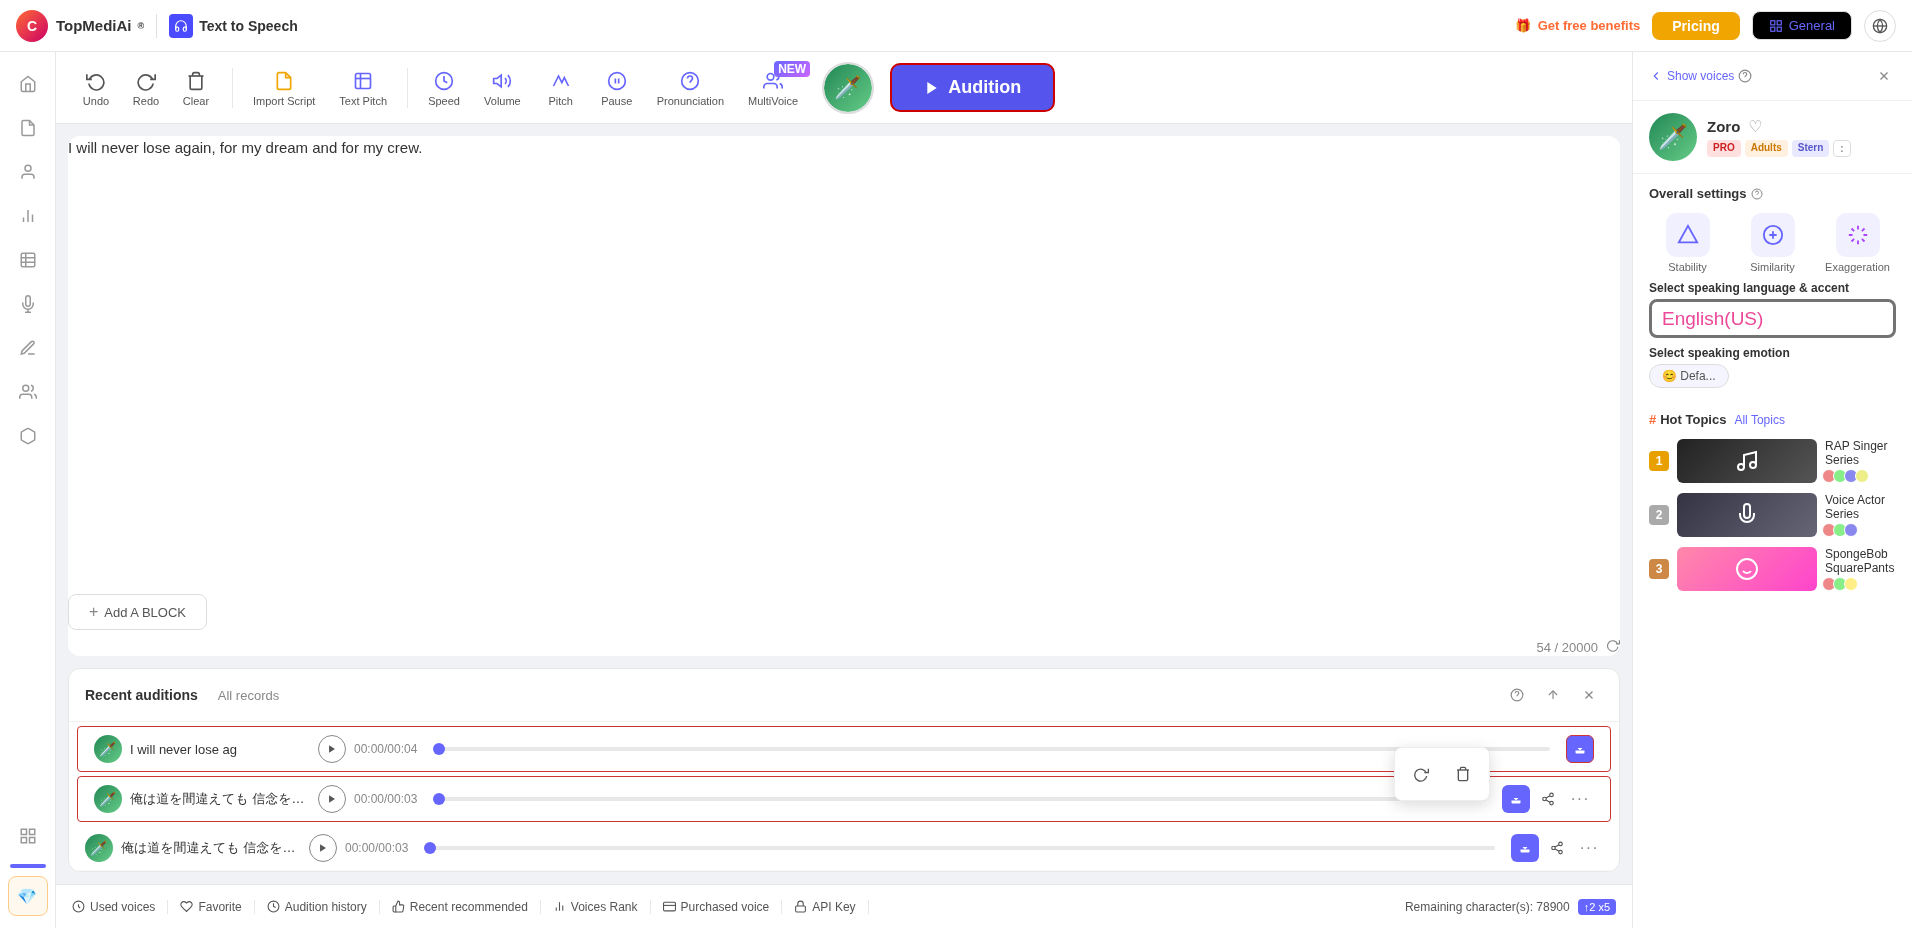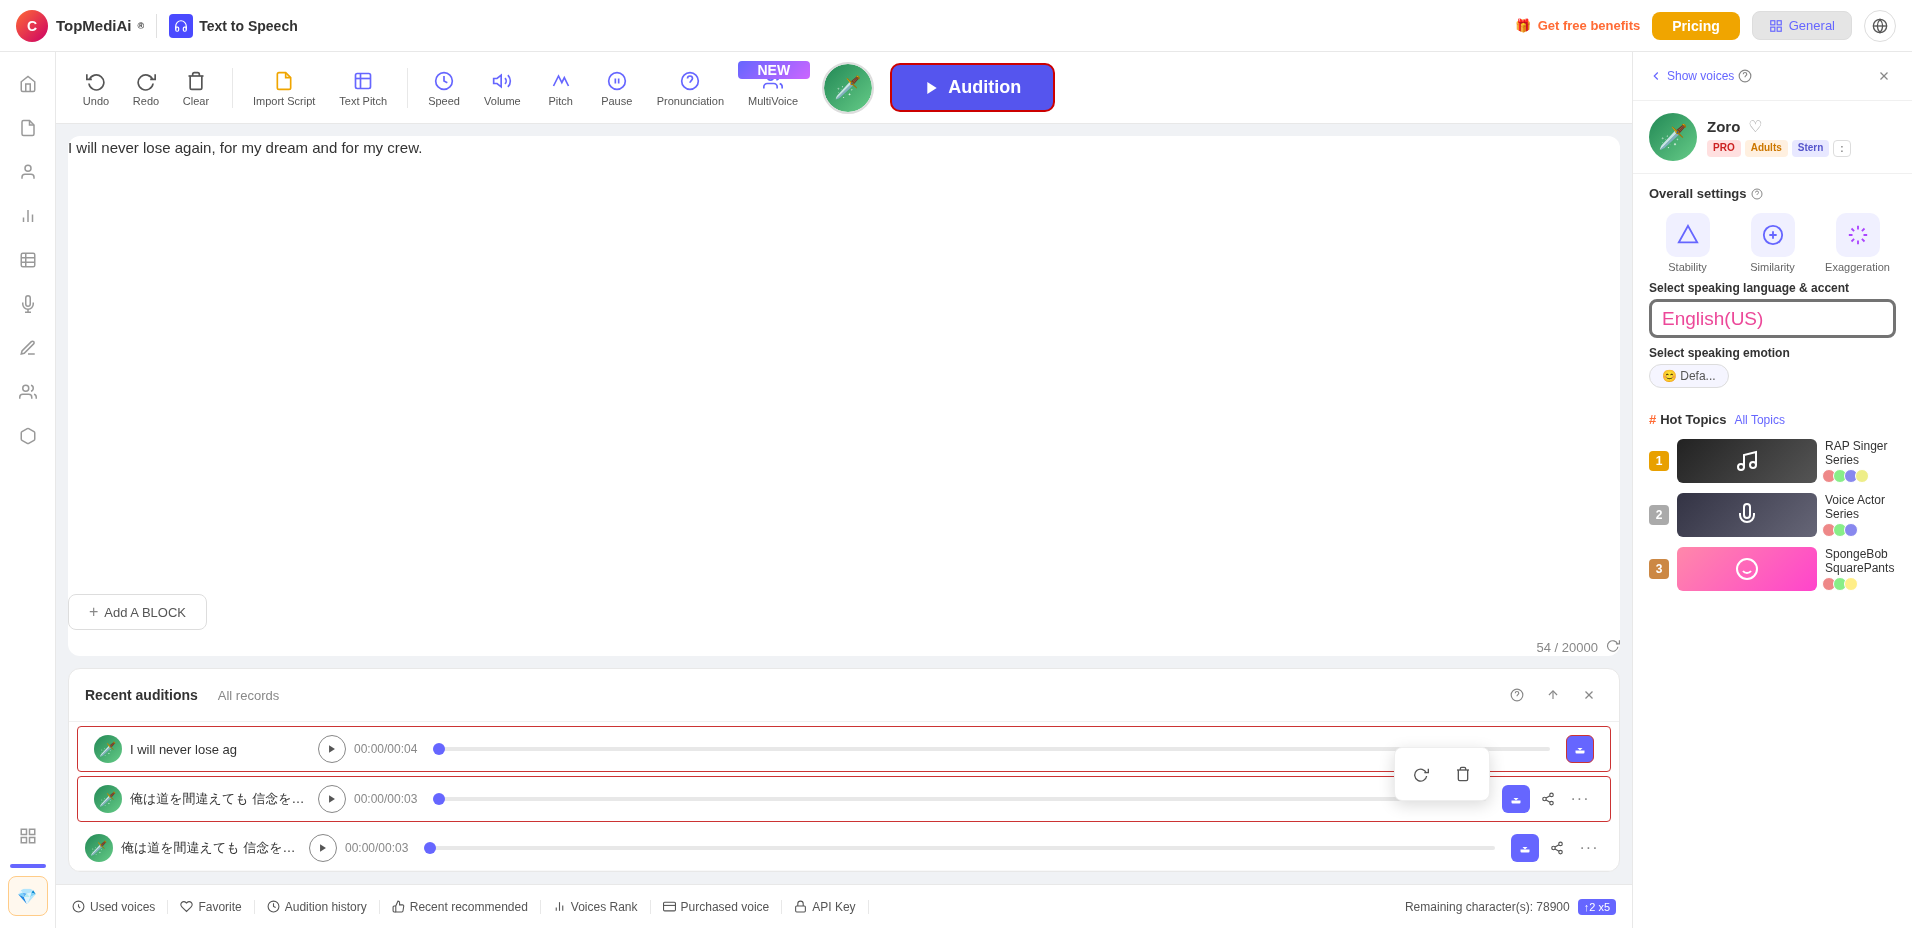--- a/index.html
+++ b/index.html
@@ -8,21 +8,21 @@
     
     .topbar { display: flex; align-items: center; background: #fff; height: 52px; padding: 0 16px; border-bottom: 1px solid #e8e8e8; position: relative; z-index: 10; }
     .topbar-logo { font-size: 15px; font-weight: 700; color: #333; display: flex; align-items: center; gap: 6px; }
     .topbar-divider { width: 1px; height: 24px; background: #e0e0e0; margin: 0 12px; }
     .topbar-section-icon { width: 24px; height: 24px; background: #4a4aff; border-radius: 4px; display: flex; align-items: center; justify-content: center; }
     .topbar-section-icon svg { width: 14px; height: 14px; fill: white; }
     .topbar-title { font-size: 14px; font-weight: 600; color: #333; margin-left: 6px; }
     .topbar-right { margin-left: auto; display: flex; align-items: center; gap: 12px; }
     .free-benefits { display: flex; align-items: center; gap: 6px; font-size: 13px; font-weight: 600; color: #ff6b35; }
     .btn-pricing { background: #f0a500; color: white; border: none; border-radius: 8px; padding: 6px 20px; font-size: 14px; font-weight: 600; cursor: pointer; }
-    .btn-general { background: #e5e5e5; color: #6666ff; border: 1px solid #ddd; border-radius: 8px; padding: 6px 16px; font-size: 13px; cursor: pointer; display: flex; align-items: center; gap: 6px; }
+    .btn-general { background: #000000; color: #6666ff; border: 1px solid #ddd; border-radius: 8px; padding: 6px 16px; font-size: 13px; cursor: pointer; display: flex; align-items: center; gap: 6px; }
     .btn-globe { background: white; border: 1px solid #ddd; border-radius: 50%; width: 32px; height: 32px; display: flex; align-items: center; justify-content: center; cursor: pointer; }
     .avatar-circle { width: 32px; height: 32px; border-radius: 50%; background: linear-gradient(135deg, #ff6b35, #cc0066); display: flex; align-items: center; justify-content: center; color: white; font-weight: 700; font-size: 14px; }
 
     
     .layout { display: flex; height: calc(928px - 52px); }
 
     
     .sidebar { width: 56px; background: #fff; border-right: 1px solid #e8e8e8; display: flex; flex-direction: column; align-items: center; padding: 12px 0; gap: 4px; }
     .sidebar-item { width: 40px; height: 40px; border-radius: 8px; display: flex; align-items: center; justify-content: center; cursor: pointer; color: #999; font-size: 18px; }
     .sidebar-bottom { margin-top: auto; }
@@ -33,21 +33,21 @@
 
     
     .toolbar { background: #fff; border-bottom: 1px solid #e8e8e8; padding: 8px 16px; display: flex; align-items: center; gap: 8px; min-height: 72px; }
     .toolbar-group { display: flex; align-items: center; gap: 2px; }
     .toolbar-btn { display: flex; flex-direction: column; align-items: center; gap: 2px; padding: 4px 8px; cursor: pointer; border-radius: 6px; border: none; background: transparent; color: #555; font-size: 11px; min-width: 48px; }
     .toolbar-btn svg { width: 20px; height: 20px; }
     .toolbar-btn .icon-wrap { width: 24px; height: 24px; display: flex; align-items: center; justify-content: center; }
     .toolbar-divider { width: 1px; height: 40px; background: #e8e8e8; margin: 0 4px; }
     .toolbar-voice-avatar { width: 52px; height: 52px; border-radius: 50%; border: 2px solid #ddd; overflow: hidden; cursor: pointer; position: relative; }
     .voice-avatar-img { width: 100%; height: 100%; background: linear-gradient(135deg, #228855, #66cc88); border-radius: 50%; display: flex; align-items: center; justify-content: center; font-size: 22px; }
-    .new-badge { position: absolute; top: -4px; right: -4px; background: linear-gradient(135deg, #6666ff, #cc66ff); color: white; font-size: 14px; font-weight: 700; padding: 1px 20px; border-radius: 4px; }
+    .new-badge { position: absolute; top: -4px; right: -4px; background: linear-gradient(135deg, #6666ff, #cc66ff); color: white; font-size: 12px; font-weight: 700; padding: 1px 4px; border-radius: 4px; }
     .btn-audition { background: #5555ee; color: white; border: none; border-radius: 10px; padding: 12px 32px; font-size: 18px; font-weight: 600; cursor: pointer; display: flex; align-items: center; gap: 8px; margin-left: 8px; border: 2px solid #cc0000; }
 
     
     .editor-area { flex: 1; background: #fff; margin: 12px; border-radius: 12px; overflow: hidden; display: flex; flex-direction: column; position: relative; }
     .editor-text { font-size: 15px; color: #333; line-height: 1.6; flex: 1; }
     .editor-footer { display: flex; align-items: center; justify-content: flex-end; gap: 8px; margin-top: 8px; }
     .char-count { font-size: 13px; color: #888; }
     .btn-add-block { border: 1px solid #ddd; background: white; border-radius: 8px; padding: 8px 20px; font-size: 13px; color: #555; cursor: pointer; display: flex; align-items: center; gap: 6px; }
 
     

